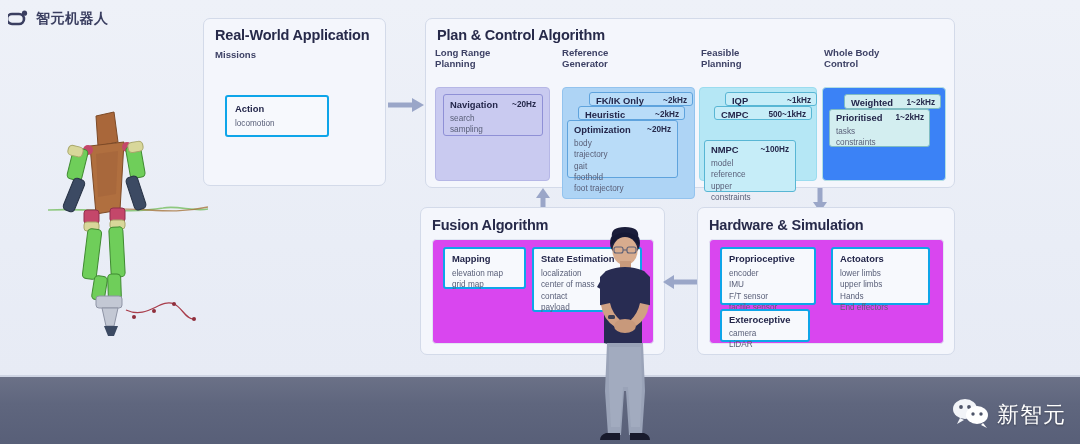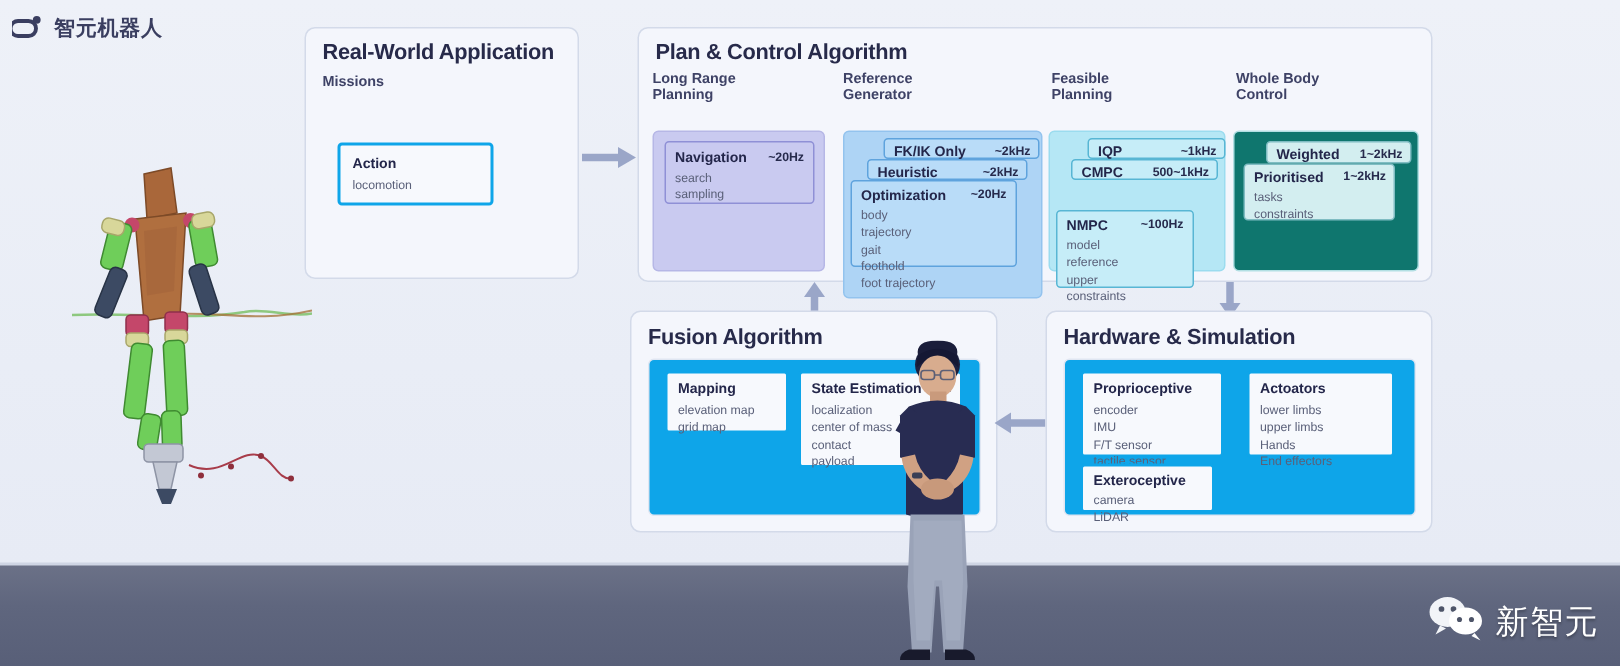--- a/index.html
+++ b/index.html
@@ -59,23 +59,23 @@
   }
   .tile-list {
     font-size: 8.2px; color: #5a6079; line-height: 1.38; margin-top: 2px;
   }
   .lav-group { background: #c9caf0; border: 1px solid #b6b7e6; border-radius: 4px; }
   .lav-tile  { background: #c9caf0; border: 1px solid #8f90d6; }
   .blue-group{ background: #aed4f5; border: 1px solid #93c3ee; border-radius: 4px; }
   .blue-tile { background: #b9dcf8; border: 1px solid #5fa3dd; }
   .cyan-group{ background: #b5e7f5; border: 1px solid #9bdcef; border-radius: 4px; }
   .cyan-tile { background: #c6edf8; border: 1px solid #58b6d4; }
-  .teal-group{ background: #0f766e; border: 1px solid #b2dfe3; border-radius: 4px; }
+  .teal-group{ background: #3b82f6; border: 1px solid #b2dfe3; border-radius: 4px; }
   .teal-tile { background: #d3eef0; border: 1px solid #7fbcc2; }
-  .plain-group { background: #0ea5e9; border: 1px solid #e0e6f2; border-radius: 4px; }
+  .plain-group { background: #d946ef; border: 1px solid #e0e6f2; border-radius: 4px; }
   .plain-tile  { background: #f7f9fd; border: 2px solid #0ea5e9; }
   .arrow { position: absolute; }
   #watermark {
     position: absolute; right: 14px; bottom: 12px;
     display: flex; align-items: center; gap: 7px;
   }
   #watermark .wm-text {
     font-size: 22px; color: #ffffff; font-weight: 500; letter-spacing: 1px;
     text-shadow: 0 1px 2px rgba(0,0,0,.35);
   }

